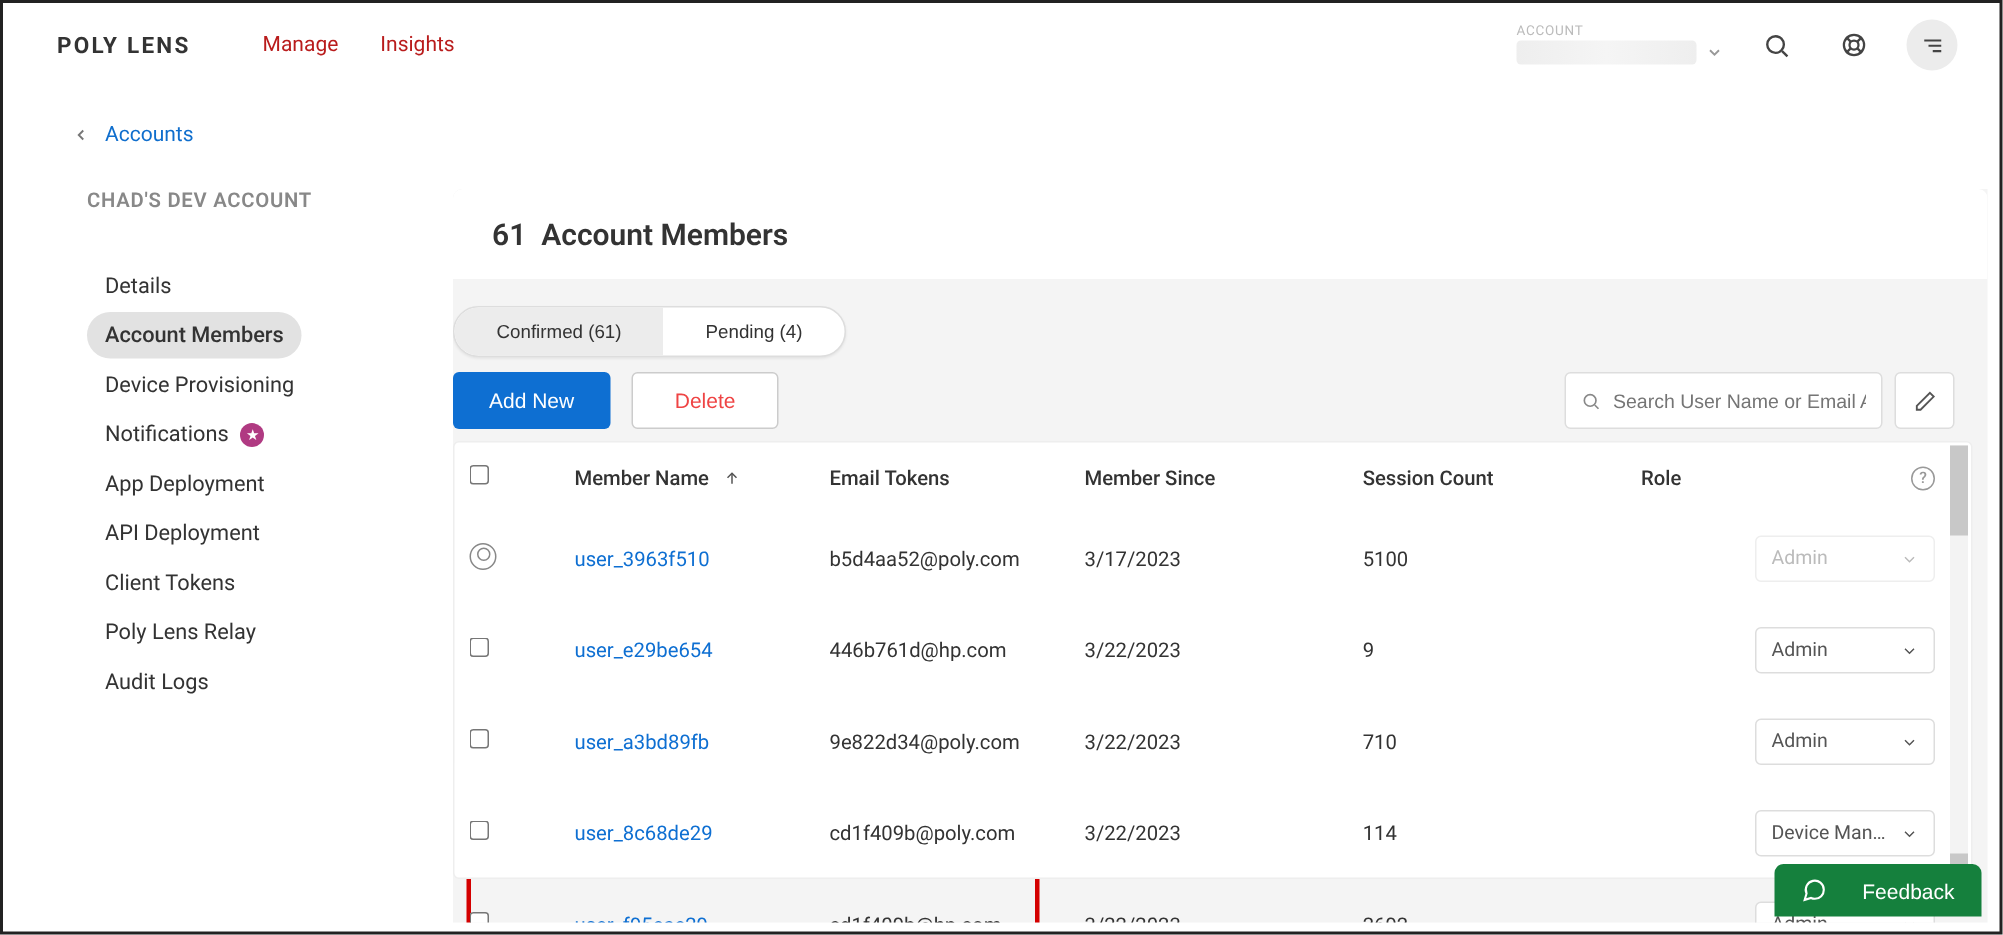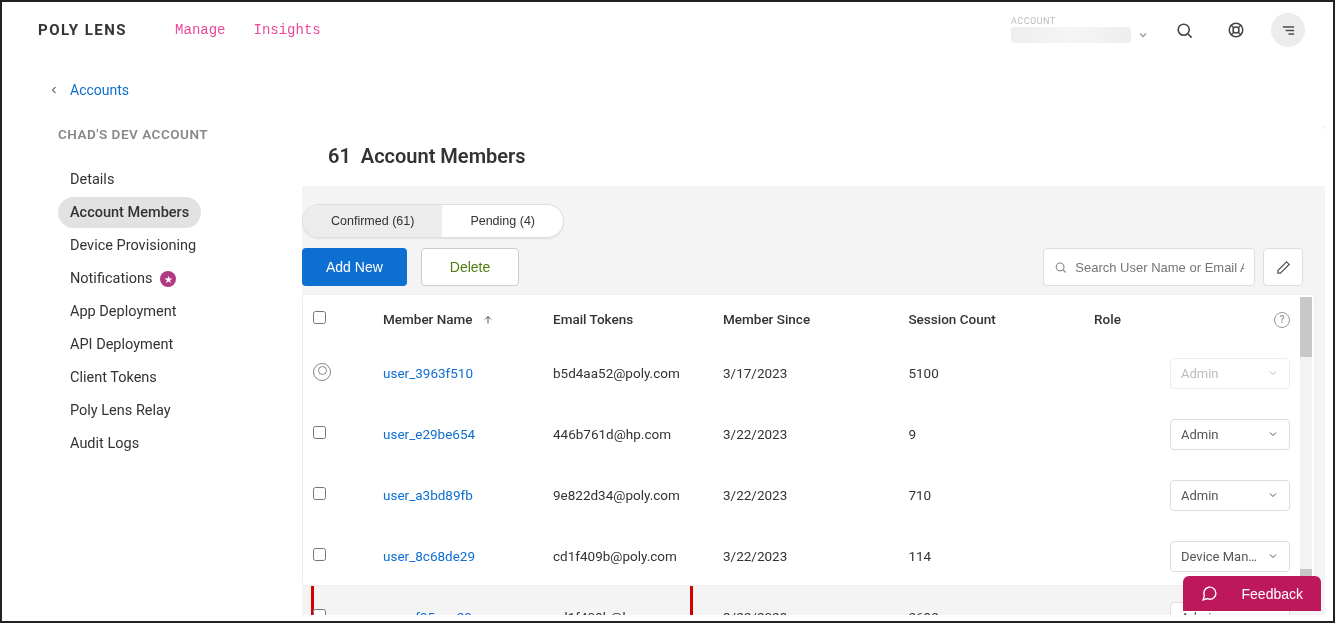--- a/index.html
+++ b/index.html
@@ -22,21 +22,21 @@
   .logo {
     font-weight: 700;
     letter-spacing: 1.5px;
     font-size: 15px;
   }
   .topnav {
     display: flex;
     gap: 28px;
     margin-left: 48px;
   }
-  .topnav a { color: #ec4899; font-size: 14px; text-decoration: none; font-family: Liberation Mono, monospace; }
+  .topnav a { color: #b91c1c; font-size: 14px; text-decoration: none; }
   .topbar-right {
     margin-left: auto;
     display: flex;
     align-items: center;
     gap: 18px;
   }
   .account-block {
     display: flex;
     flex-direction: column;
     align-items: flex-start;
@@ -66,21 +66,21 @@
     margin-top: 28px;
     height: calc(100% - 130px);
   }
   .sidebar {
     width: 300px;
     padding-left: 56px;
     flex-shrink: 0;
   }
   .sidebar-title {
     color: #888; font-size: 13.5px; font-weight: 600; letter-spacing: 0.5px;
-    margin-bottom: 22px;
+    margin-bottom: 33px;
   }
   .nav-list { list-style: none; }
   .nav-item {
     padding: 7px 12px; margin-bottom: 2px;
     font-size: 14.5px; color: #333;
     display: flex; align-items: flex-end; gap: 8px;
     border-radius: 16px; cursor: pointer;
     width: fit-content; min-width: 120px;
   }
   .nav-item.active { background: #e2e2e2; font-weight: 500; }
@@ -119,21 +119,21 @@
     cursor: pointer; border: none; background: transparent;
     color: #333;
   }
   .seg-btn.active { background: #ececec; font-weight: 500; }
   .btn-primary {
     background: #0e6fd2; color: #fff; border: none;
     padding: 10px 24px; border-radius: 4px; font-size: 14px;
     cursor: pointer;
   }
   .btn-secondary {
-    background: #fff; color: #4d7c0f; border: 1px solid #ccc;
+    background: #fff; color: #ef4444; border: 1px solid #ccc;
     padding: 10px 28px; border-radius: 4px; font-size: 14px;
     cursor: pointer;
   }
   .controls-row {
     display: flex; align-items: center; justify-content: space-between;
     padding-right: 22px;
   }
   .left-controls { display: flex; gap: 14px; margin-left: 0; }
   .search-wrap {
     display: flex; gap: 8px; align-items: center;
@@ -184,21 +184,21 @@
   }
   .thumb { position: absolute; top: 0; width: 100%; height: 60px; background: #c8c8c8; }
   .thumb2 { position: absolute; bottom: 0; width: 100%; height: 16px; background: #c8c8c8; }
   .highlight-box {
     position: absolute; border: 3.5px solid #d40000;
     left: 9px; top: 36px; width: 382px; height: 289px;
     pointer-events: none;
   }
   .feedback-btn {
     position: absolute; right: 12px; bottom: 10px; z-index: 20;
-    background: #be185d; color: #fff; border: none;
+    background: #15803d; color: #fff; border: none;
     padding: 9px 18px; border-radius: 6px 6px 0 0; font-size: 14px;
     display: flex; align-items: center; gap: 24px; cursor: pointer;
   }
   .avatar-ic {
     width: 18px; height: 18px; border: 1.4px solid #888; border-radius: 50%;
     display: inline-flex; align-items: center; justify-content: center;
     position: relative;
   }
   .avatar-ic::after{
     content:""; width:7px; height:7px; border:1.4px solid #888; border-radius:50%;

